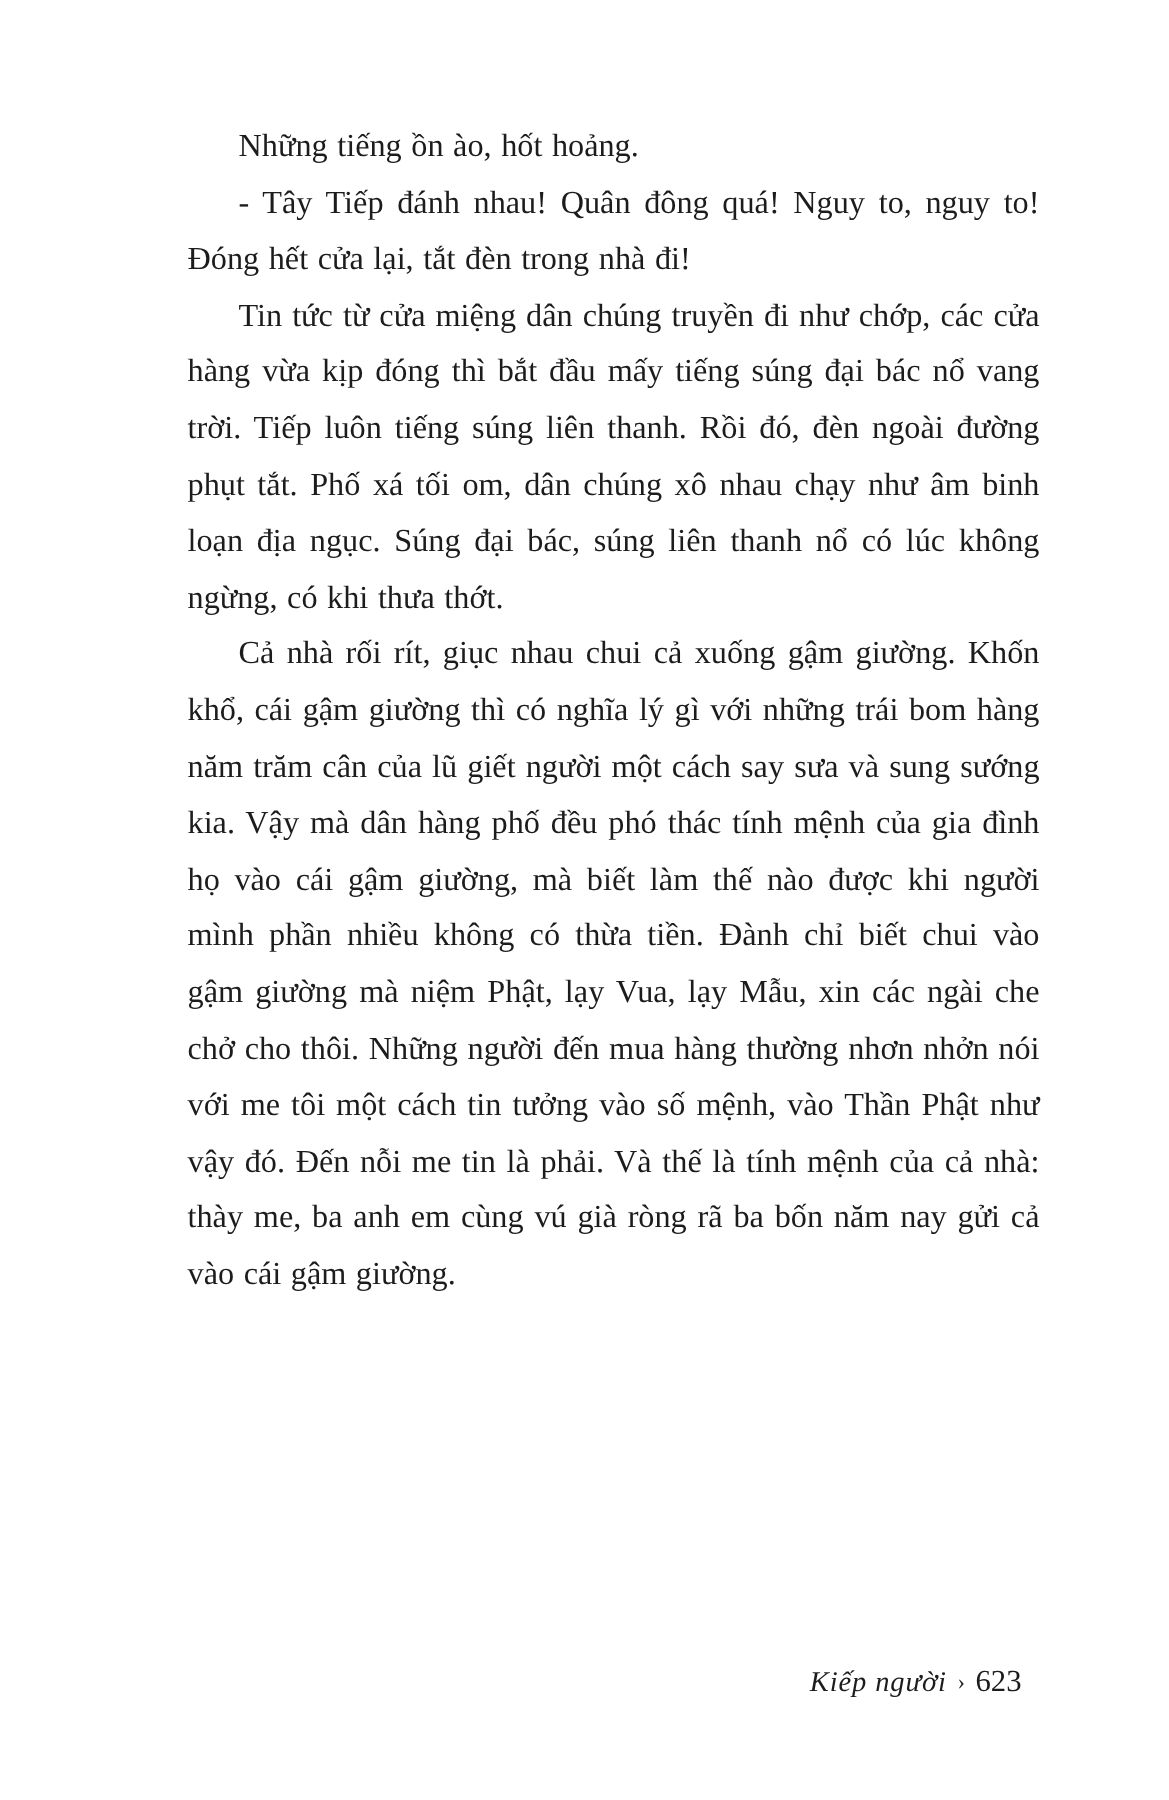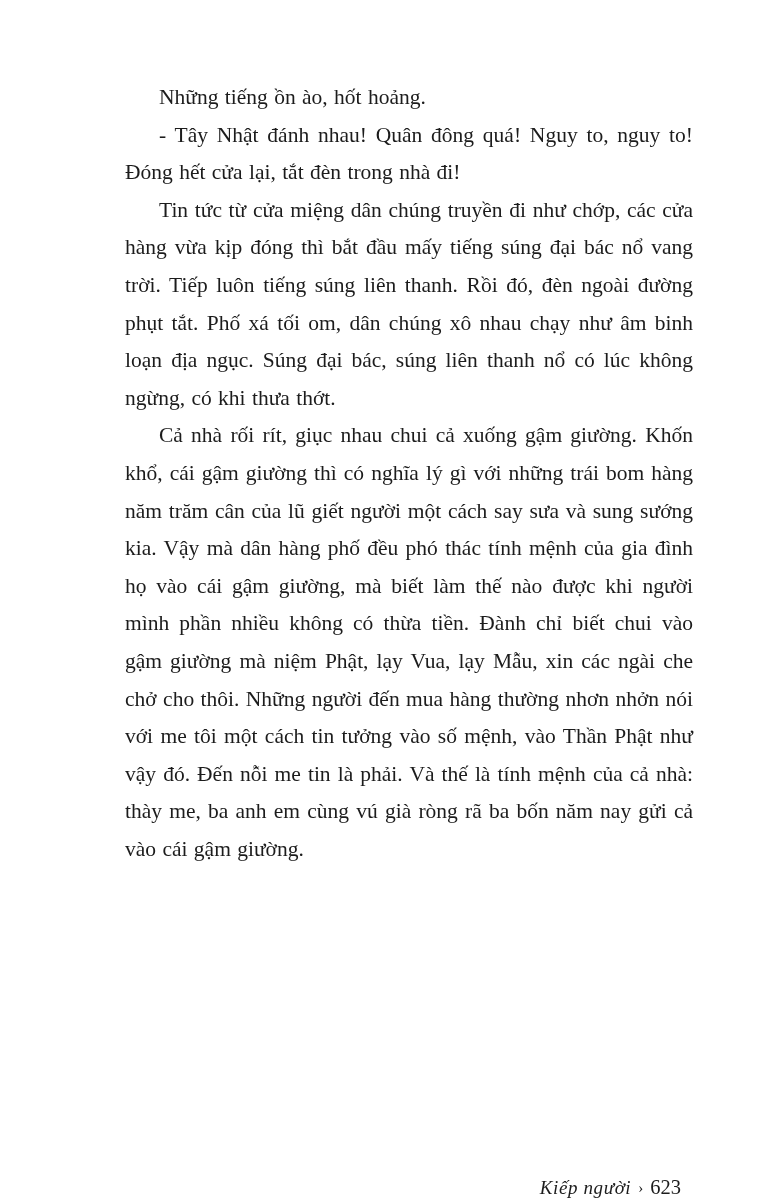--- a/index.html
+++ b/index.html
@@ -32,21 +32,21 @@
       font-size: 21.5px;
       line-height: 37.6px;
       text-align: justify;
       text-indent: 34px;
       color: #1c1c1c;
       word-spacing: 1px;
     }
     .footer {
       position: absolute;
       right: 98px;
-      top: 1176px;
+      top: 1110px;
       white-space: nowrap;
       color: #1c1c1c;
     }
     .footer .running-title {
       font-style: italic;
       font-size: 19px;
       letter-spacing: 0.6px;
     }
     .footer .sep {
       font-size: 15px;
@@ -58,21 +58,21 @@
       font-size: 20.5px;
     }
   </style>
 </head>
 <body>
 
 <div class="page">
 
   <div class="text-block">
     <p>Những tiếng ồn ào, hốt hoảng.</p>
-    <p>- Tây Nhật đánh nhau! Quân đông quá! Nguy to, nguy to! Đóng hết cửa lại, tắt đèn trong nhà đi!</p>
+    <p>- Tây Tiếp đánh nhau! Quân đông quá! Nguy to, nguy to! Đóng hết cửa lại, tắt đèn trong nhà đi!</p>
     <p>Tin tức từ cửa miệng dân chúng truyền đi như chớp, các cửa hàng vừa kịp đóng thì bắt đầu mấy tiếng súng đại bác nổ vang trời. Tiếp luôn tiếng súng liên thanh. Rồi đó, đèn ngoài đường phụt tắt. Phố xá tối om, dân chúng xô nhau chạy như âm binh loạn địa ngục. Súng đại bác, súng liên thanh nổ có lúc không ngừng, có khi thưa thớt.</p>
     <p>Cả nhà rối rít, giục nhau chui cả xuống gậm giường. Khốn khổ, cái gậm giường thì có nghĩa lý gì với những trái bom hàng năm trăm cân của lũ giết người một cách say sưa và sung sướng kia. Vậy mà dân hàng phố đều phó thác tính mệnh của gia đình họ vào cái gậm giường, mà biết làm thế nào được khi người mình phần nhiều không có thừa tiền. Đành chỉ biết chui vào gậm giường mà niệm Phật, lạy Vua, lạy Mẫu, xin các ngài che chở cho thôi. Những người đến mua hàng thường nhơn nhởn nói với me tôi một cách tin tưởng vào số mệnh, vào Thần Phật như vậy đó. Đến nỗi me tin là phải. Và thế là tính mệnh của cả nhà: thày me, ba anh em cùng vú già ròng rã ba bốn năm nay gửi cả vào cái gậm giường.</p>
   </div>
 
   <div class="footer">
     <span class="running-title">Kiếp người</span><span class="sep">›</span><span class="page-num">623</span>
   </div>
 
 </div>
 

